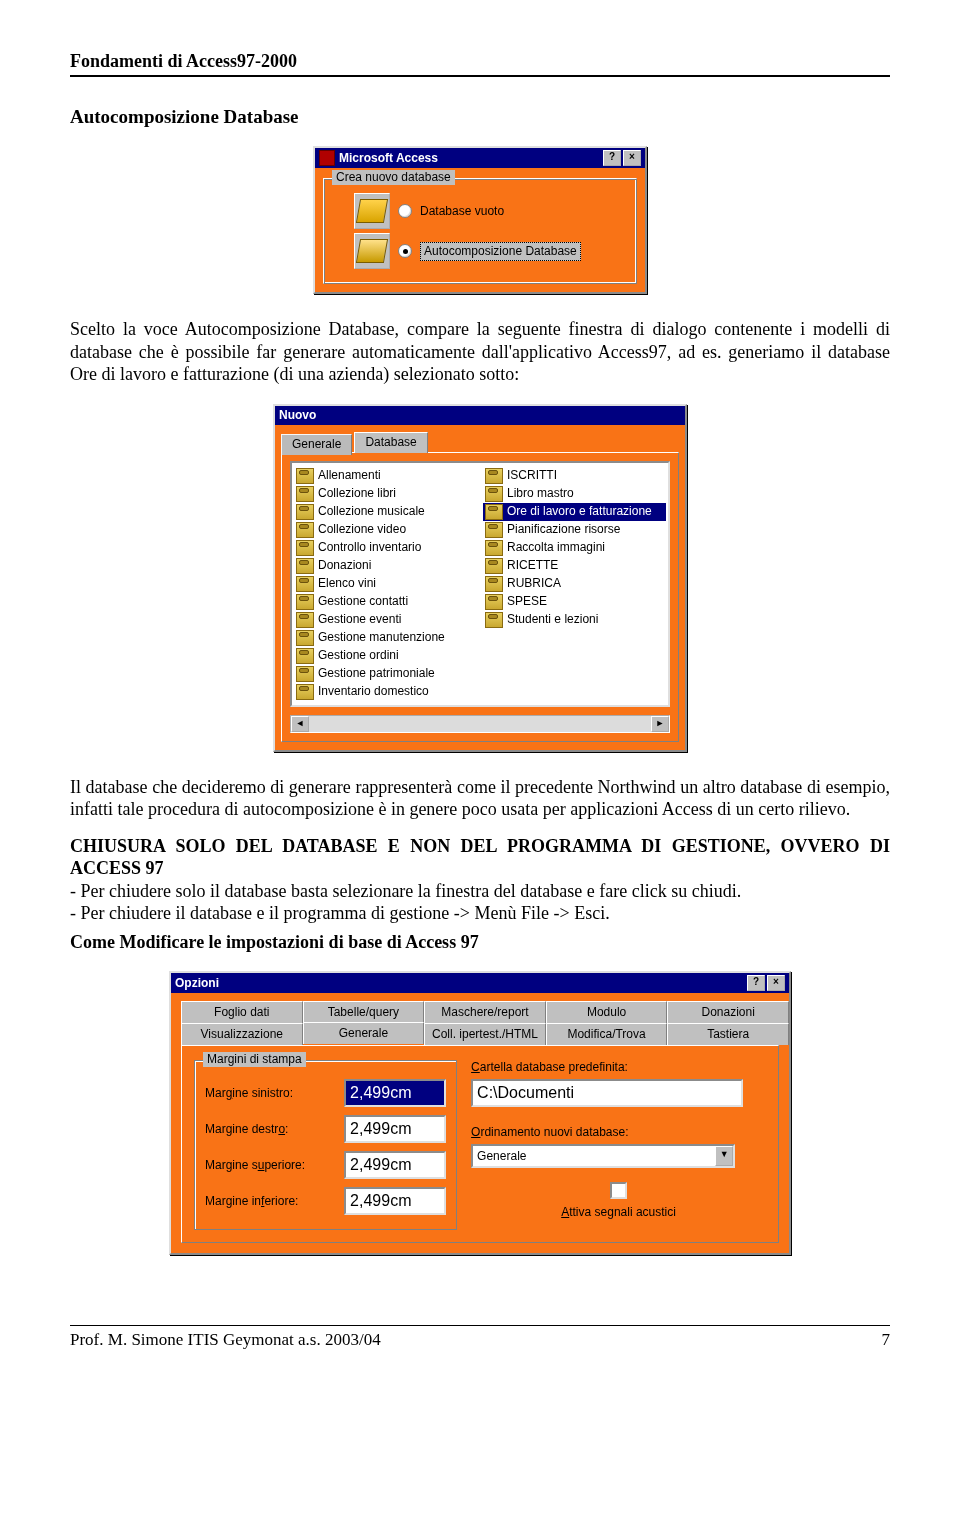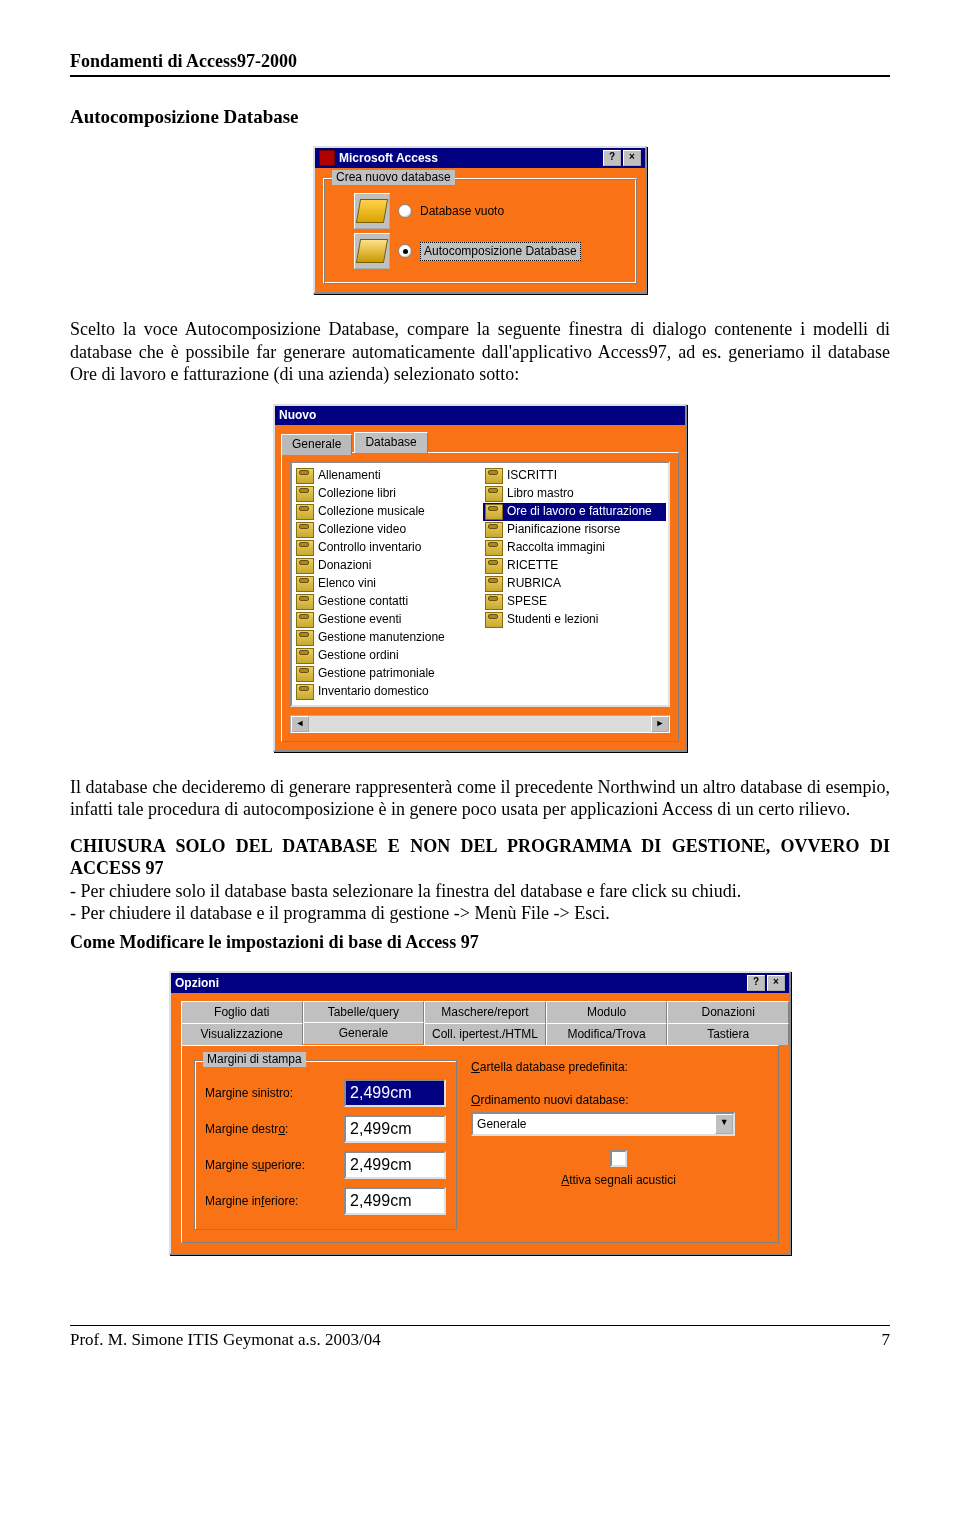--- a/index.html
+++ b/index.html
@@ -456,20 +456,21 @@
             <span class="txtfield">2,499cm</span>
           </div>
           <div class="field-row">
             <span><span>Margine in<span class="underline-accel">f</span>eriore:</span></span>
             <span class="txtfield">2,499cm</span>
           </div>
         </div>
       </div>
       <div class="opt-right">
         <div><span class="underline-accel">C</span>artella database predefinita:</div>
+        <div class="txtfield wide" style="width: 260px; margin-top:4px;">C:\Documenti</div>
 
         <div style="margin-top:18px;"><span class="underline-accel">O</span>rdinamento nuovi database:</div>
         <div class="combo" style="margin-top:4px;">
           <span class="ctext">Generale</span>
           <span class="cbtn">▼</span>
         </div>
 
         <div class="chk-row">
           <span class="chk"></span>
           <span><span class="underline-accel">A</span>ttiva segnali acustici</span>

